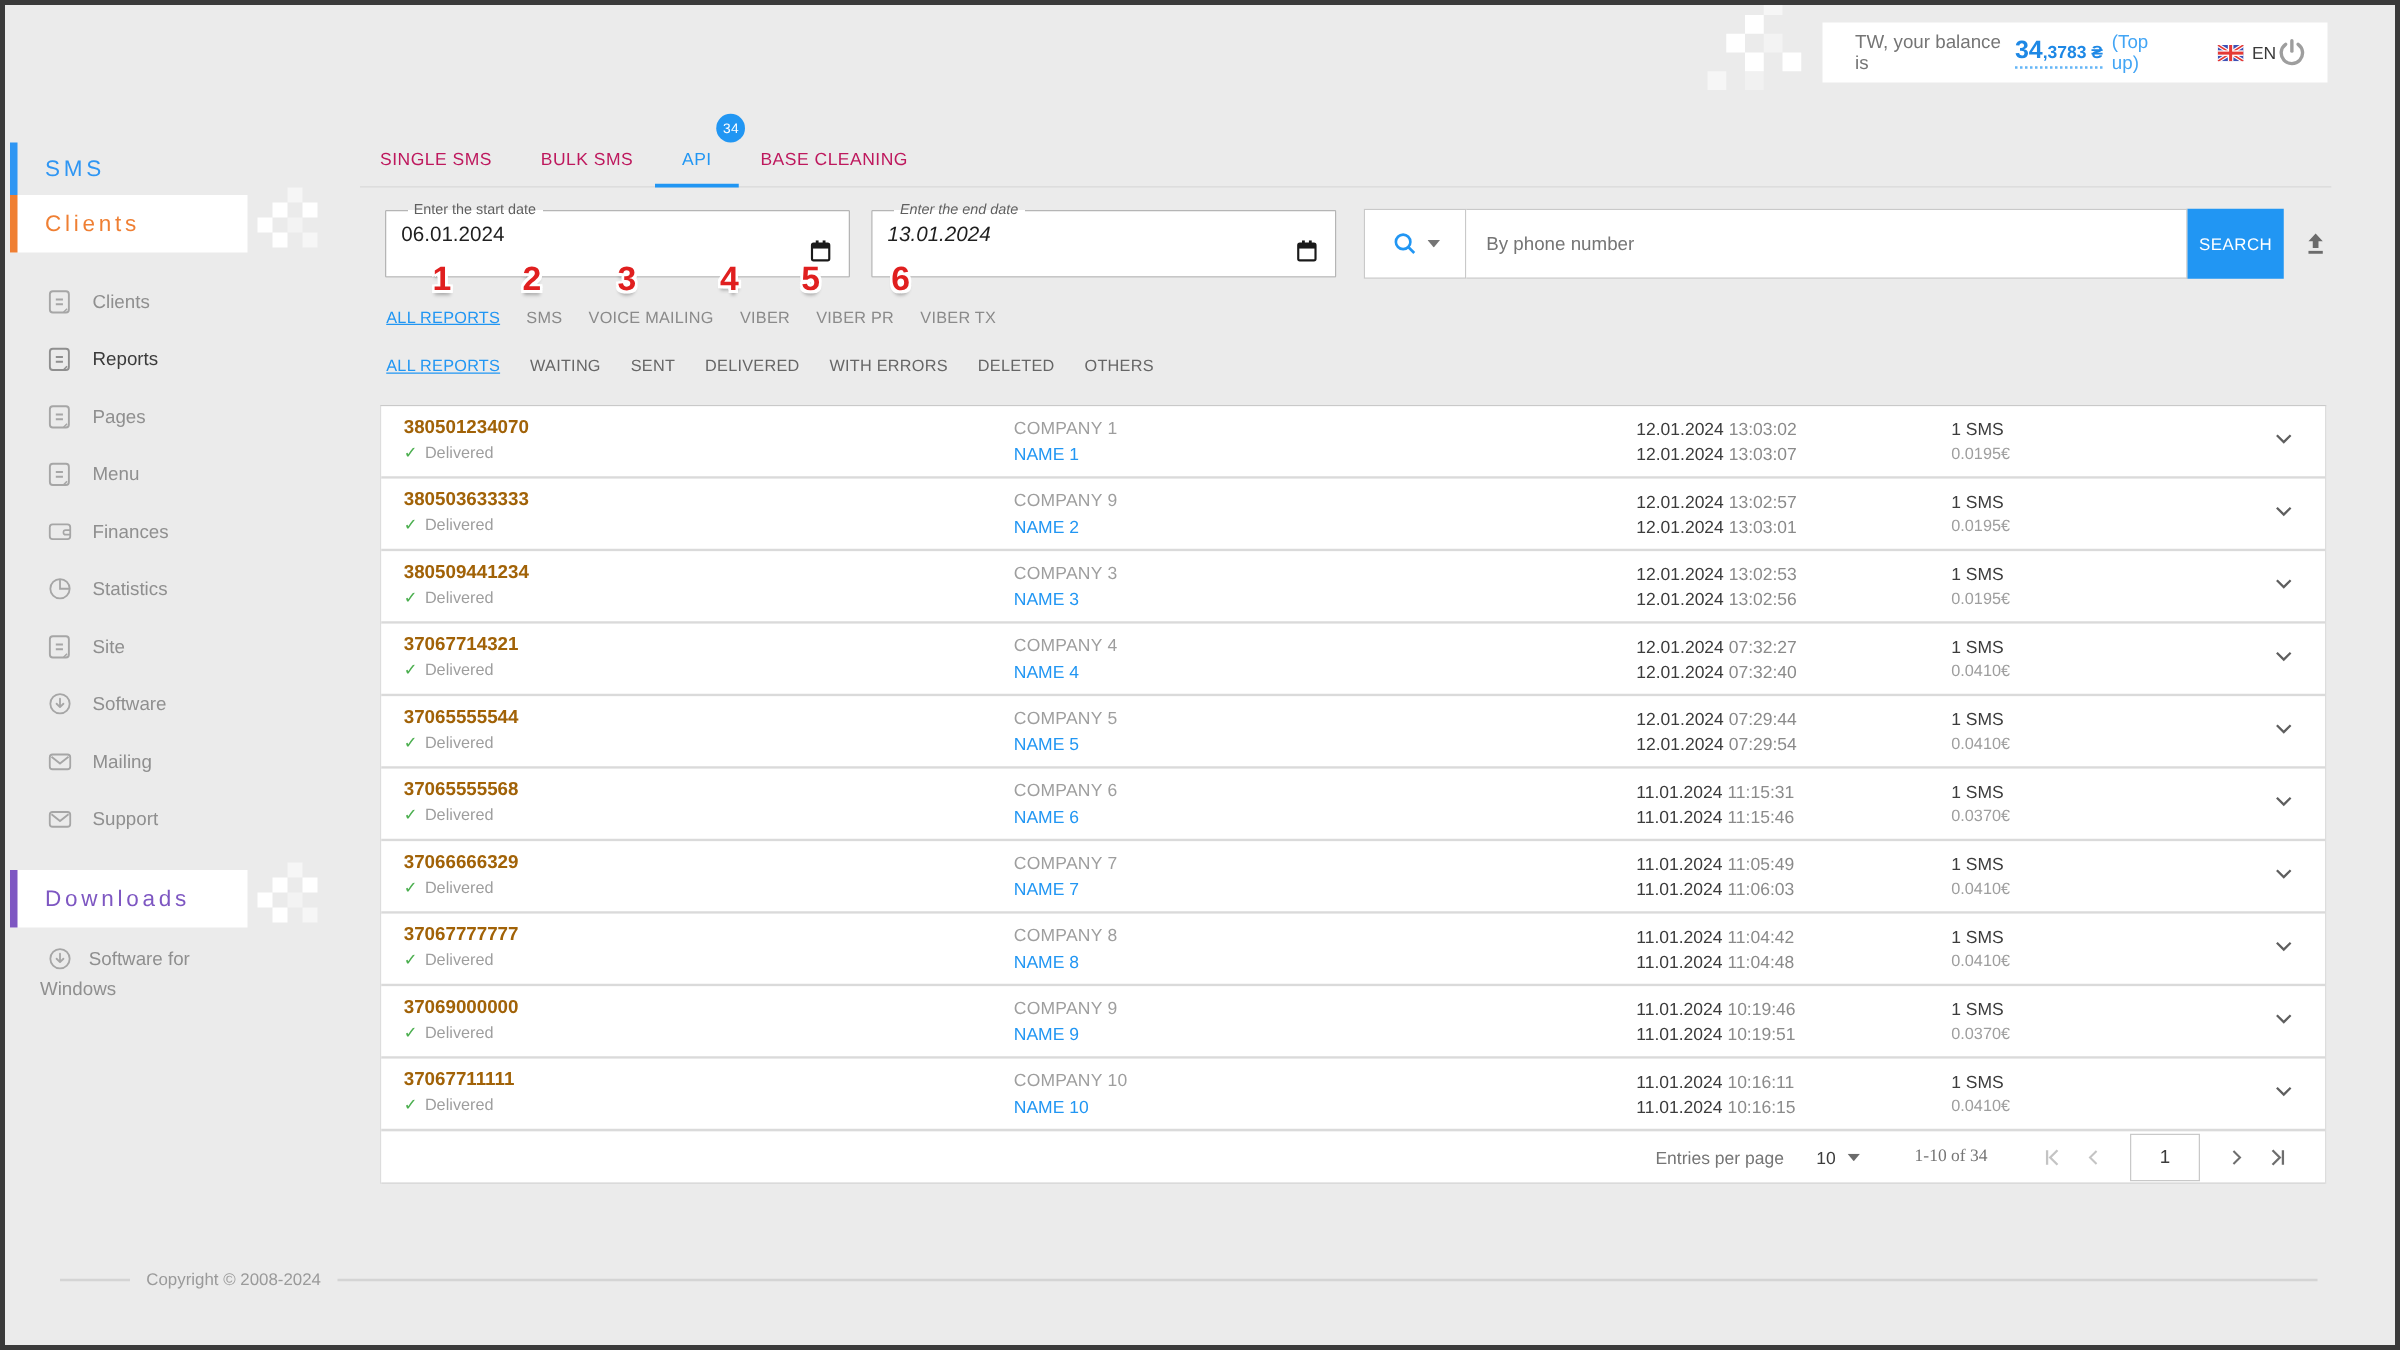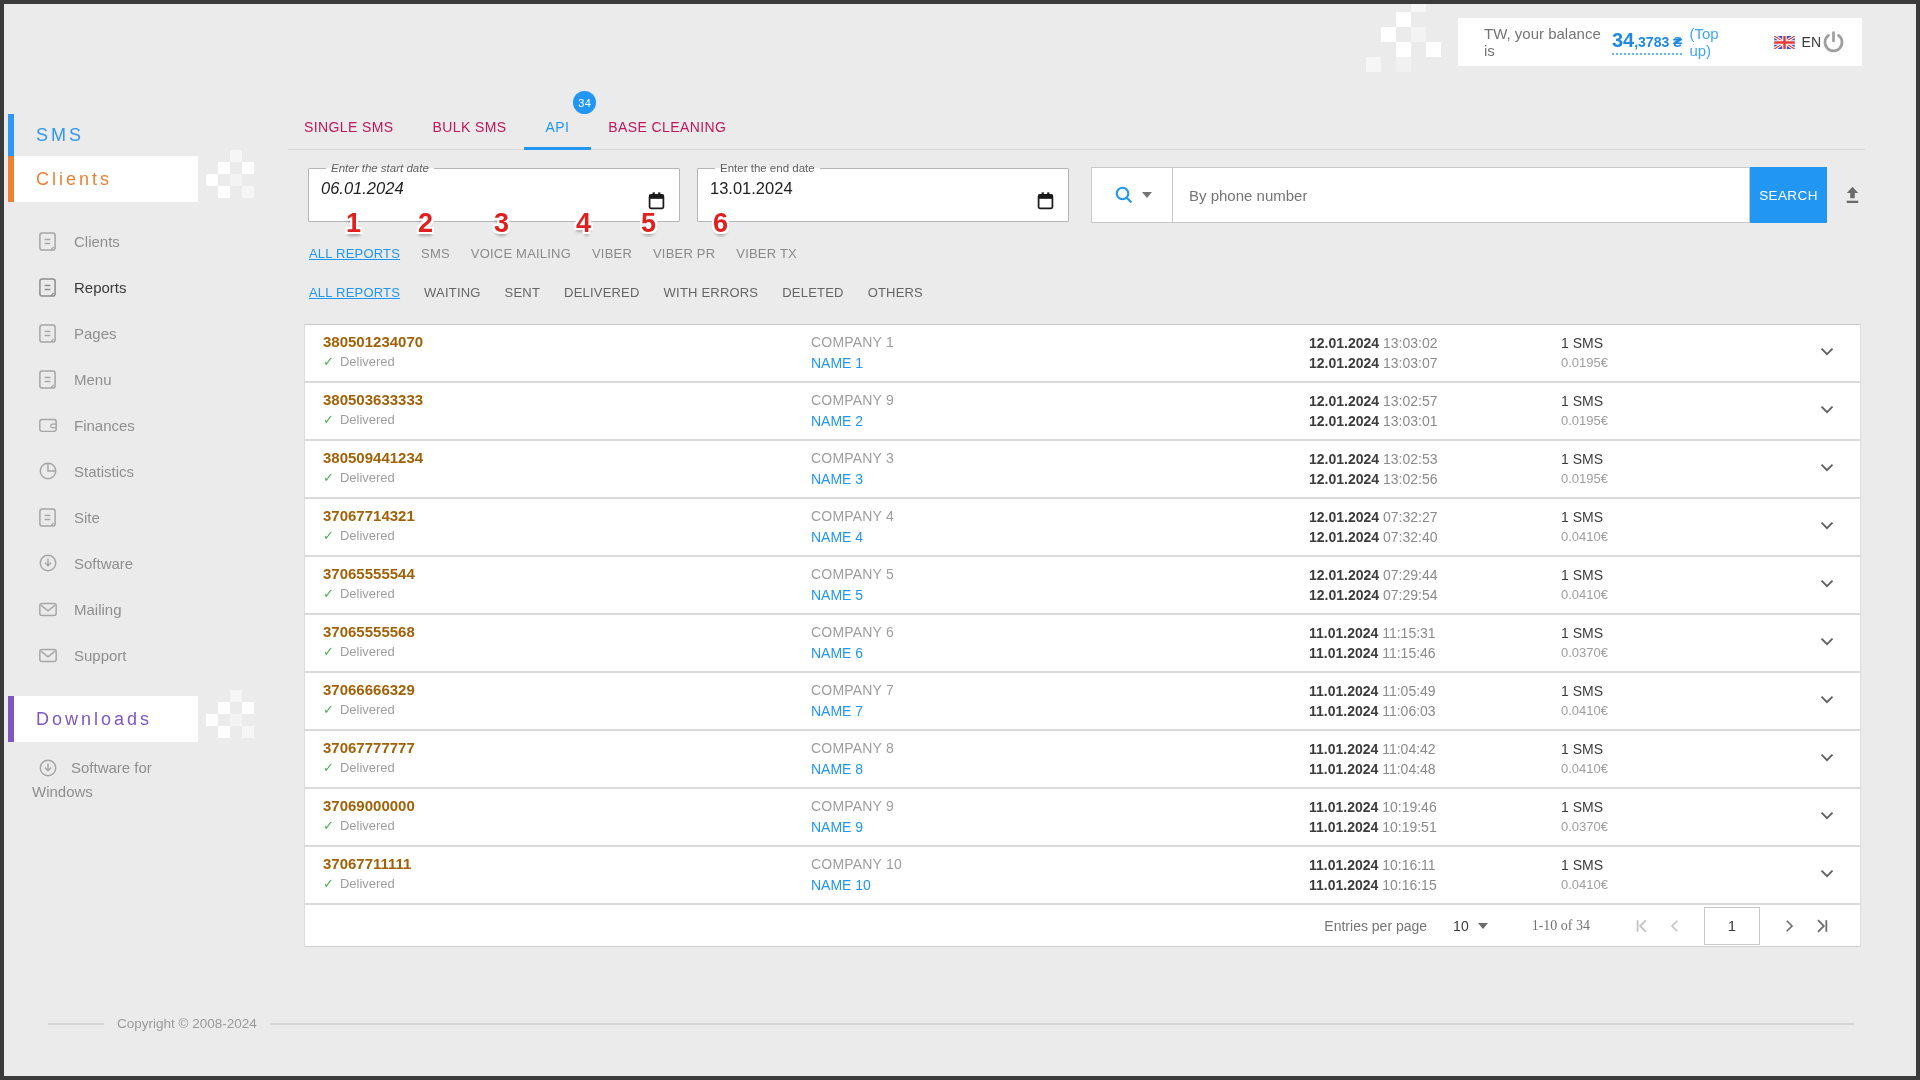--- a/index.html
+++ b/index.html
@@ -59,22 +59,22 @@
     height:3px; background:#2196f3; }
   .tab-badge { position:absolute; top:-13px; right:-14px; width:23px; height:23px; border-radius:50%;
     background:#2196f3; color:#fff; font-size:11px; display:flex; align-items:center; justify-content:center; }
 
   .controls { position:absolute; top:150px; left:0; right:0; height:66px; display:flex; align-items:flex-start; }
   fieldset.datebox { width:372px; height:60px; margin-top:4px; background:#fff;
     border:1px solid #b5b5b5; border-radius:1px; padding:0 12px; position:relative; }
   fieldset.datebox legend { font-size:11.5px; color:#5f5f5f; padding:0 5px; margin-left:5px; }
   .date-value { font-size:16.5px; color:#1f1f1f; margin-top:5px; }
   .cal-icon { position:absolute; right:13px; top:17px; }
-  .f-start { margin-left:20px;font-style:italic; }
-  .f-end { margin-left:17px; }
+  .f-start { margin-left:20px; }
+  .f-end { margin-left:17px;font-style:italic; }
   .search-type { margin-left:22px; margin-top:9px; width:82px; height:56px; background:#fff;
     border:1px solid #c9c9c9; display:flex; align-items:center; justify-content:center; gap:7px; cursor:pointer; }
   .search-input { margin-top:9px; width:577px; height:56px; background:#fff; border:1px solid #c9c9c9;
     border-left:none; padding:0 16px; font-size:15px; color:#1f1f1f;
     font-family:"Liberation Sans", sans-serif; outline:none; }
   .search-input::placeholder { color:#757575; opacity:1; }
   .search-btn { margin-top:9px; width:77px; height:56px; background:#2196f3; color:#fff; border:none;
     font-size:13.5px; letter-spacing:.4px; cursor:pointer; font-family:"Liberation Sans", sans-serif; }
   .upload-btn { margin-left:15px; margin-top:26px; cursor:pointer; }
 
@@ -94,21 +94,21 @@
   .row { position:relative; height:58px; background:#fff; border-bottom:2px solid #dadada; cursor:pointer; }
   .c-phone { position:absolute; left:18px; top:8px; }
   .phone { font-size:15px; font-weight:bold; color:#a16207; }
   .status { margin-top:4px; font-size:13px; color:#9e9e9e; display:flex; align-items:center; gap:6px; }
   .status .check { color:#4caf50; font-size:13px; }
   .c-company { position:absolute; left:506px; top:9px; }
   .company { font-size:14px; color:#9e9e9e; letter-spacing:.2px; }
   .name-link { margin-top:5px; font-size:14px; color:#2196f3; cursor:pointer; }
   .c-dates { position:absolute; left:1004px; top:10px; font-size:14px; }
   .d-line + .d-line { margin-top:4px; }
-  .d-date { font-weight:bold; color:#3c3c3c;margin-top:16px; }
+  .d-date { font-weight:normal; color:#3c3c3c;margin-top:16px; }
   .d-time { color:#8a8a8a; }
   .c-sms { position:absolute; left:1256px; top:10px; }
   .sms-count { font-size:14px; font-weight:normal; color:#3c3c3c; }
   .sms-price { margin-top:4px; font-size:13px; color:#9e9e9e; }
   .c-chev { position:absolute; right:22px; top:50%; transform:translateY(-50%); cursor:pointer; }
 
   .pager { height:42px; background:#fff; border-bottom:1px solid #cfcfcf; display:flex;
     align-items:center; justify-content:flex-end; padding-right:20px; font-size:14px; }
   .pg-label { color:#757575; }
   .pg-size { margin-left:26px; display:flex; align-items:center; gap:9px; color:#3c3c3c; cursor:pointer; }

